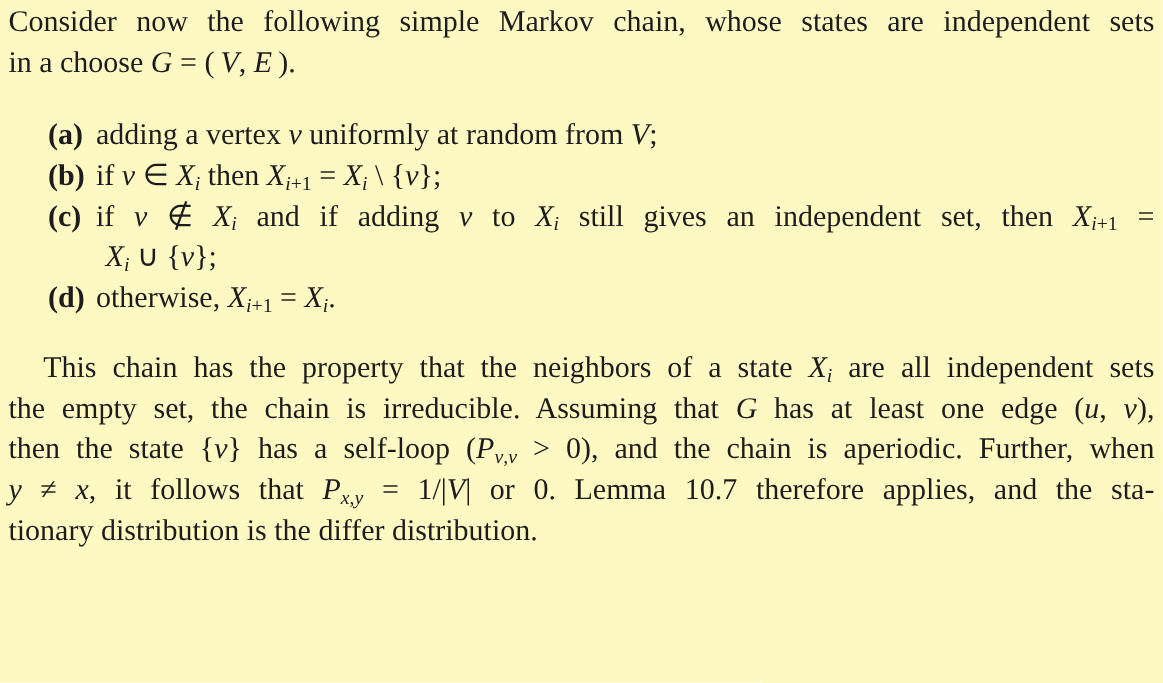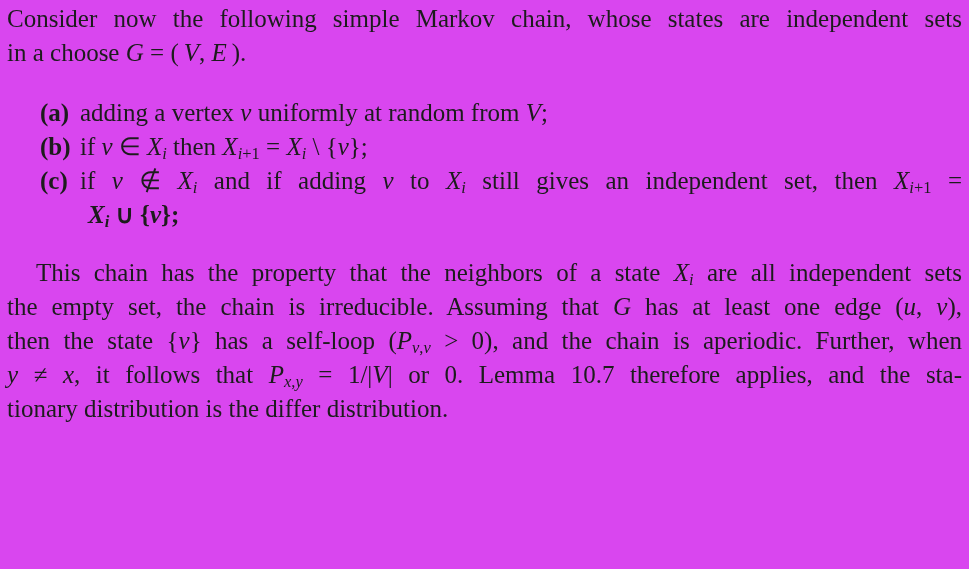--- a/index.html
+++ b/index.html
@@ -45,30 +45,31 @@
   }
   .seg-label2 {
     display: inline-block;
     width: 40px;
     font-weight: bold;
   }
 </style>
 </head>
 <body>
 
-<div class="page" style="background: #d946ef; color: rgb(28, 28, 28);">
+<div class="page" style="background: #fef9c3; color: rgb(28, 28, 28);">
     <div class="block paragraph">
       <div class="line just" style="padding-left: 0px;"><span class="seg-plain">Consider now the following simple Markov chain, whose states are independent sets</span></div>
       <div class="line" style="padding-left: 0px;"><span class="seg-plain">in a choose </span><span class="seg-i">G</span><span class="seg-plain"> = ( </span><span class="seg-i">V</span><span class="seg-plain">, </span><span class="seg-i">E</span><span class="seg-plain"> ).</span></div>
     </div>
     <div class="block list" style="margin-top: 26px;">
       <div class="line" style="padding-left: 33px;"><span class="seg-label2">(a)</span><span class="seg-plain">adding a vertex </span><span class="seg-i">v</span><span class="seg-plain"> uniformly at random from </span><span class="seg-i">V</span><span class="seg-plain">;</span></div>
       <div class="line" style="padding-left: 33px;"><span class="seg-label2">(b)</span><span class="seg-plain">if </span><span class="seg-i">v</span><span class="seg-plain"> ∈ </span><span class="seg-i">X</span><span class="seg-sub seg-i">i</span><span class="seg-plain"> then </span><span class="seg-i">X</span><span class="seg-sub seg-i">i</span><span class="seg-sub">+1</span><span class="seg-plain"> = </span><span class="seg-i">X</span><span class="seg-sub seg-i">i</span><span class="seg-plain"> \ {</span><span class="seg-i">v</span><span class="seg-plain">};</span></div>
       <div class="line just" style="padding-left: 33px;"><span class="seg-label2">(c)</span><span class="seg-plain">if </span><span class="seg-i">v</span><span class="seg-plain"> ∉ </span><span class="seg-i">X</span><span class="seg-sub seg-i">i</span><span class="seg-plain"> and if adding </span><span class="seg-i">v</span><span class="seg-plain"> to </span><span class="seg-i">X</span><span class="seg-sub seg-i">i</span><span class="seg-plain"> still gives an independent set, then </span><span class="seg-i">X</span><span class="seg-sub seg-i">i</span><span class="seg-sub">+1</span><span class="seg-plain"> =</span></div>
-      <div class="line" style="padding-left: 81px; font-weight: bold;"><span class="seg-i">X</span><span class="seg-sub seg-i">i</span><span class="seg-plain"> ∪ {</span><span class="seg-i">v</span><span class="seg-plain">};</span></div>
+      <div class="line" style="padding-left: 81px;"><span class="seg-i">X</span><span class="seg-sub seg-i">i</span><span class="seg-plain"> ∪ {</span><span class="seg-i">v</span><span class="seg-plain">};</span></div>
+      <div class="line" style="padding-left: 33px;"><span class="seg-label2">(d)</span><span class="seg-plain">otherwise, </span><span class="seg-i">X</span><span class="seg-sub seg-i">i</span><span class="seg-sub">+1</span><span class="seg-plain"> = </span><span class="seg-i">X</span><span class="seg-sub seg-i">i</span><span class="seg-plain">.</span></div>
     </div>
     <div class="block paragraph" style="margin-top: 24px;">
       <div class="line just" style="padding-left: 29px;"><span class="seg-plain">This chain has the property that the neighbors of a state </span><span class="seg-i">X</span><span class="seg-sub seg-i">i</span><span class="seg-plain"> are all independent sets</span></div>
       <div class="line just" style="padding-left: 0px;"><span class="seg-plain">the empty set, the chain is irreducible. Assuming that </span><span class="seg-i">G</span><span class="seg-plain"> has at least one edge (</span><span class="seg-i">u</span><span class="seg-plain">, </span><span class="seg-i">v</span><span class="seg-plain">),</span></div>
       <div class="line just" style="padding-left: 0px;"><span class="seg-plain">then the state {</span><span class="seg-i">v</span><span class="seg-plain">} has a self-loop (</span><span class="seg-i">P</span><span class="seg-sub seg-i">v</span><span class="seg-sub">,</span><span class="seg-sub seg-i">v</span><span class="seg-plain"> &gt; 0), and the chain is aperiodic. Further, when</span></div>
       <div class="line just" style="padding-left: 0px;"><span class="seg-i">y</span><span class="seg-plain"> ≠ </span><span class="seg-i">x</span><span class="seg-plain">, it follows that </span><span class="seg-i">P</span><span class="seg-sub seg-i">x</span><span class="seg-sub">,</span><span class="seg-sub seg-i">y</span><span class="seg-plain"> = 1/|</span><span class="seg-i">V</span><span class="seg-plain">| or 0. Lemma 10.7 therefore applies, and the sta-</span></div>
       <div class="line" style="padding-left: 0px;"><span class="seg-plain">tionary distribution is the differ distribution.</span></div>
     </div>
   </div>
 

